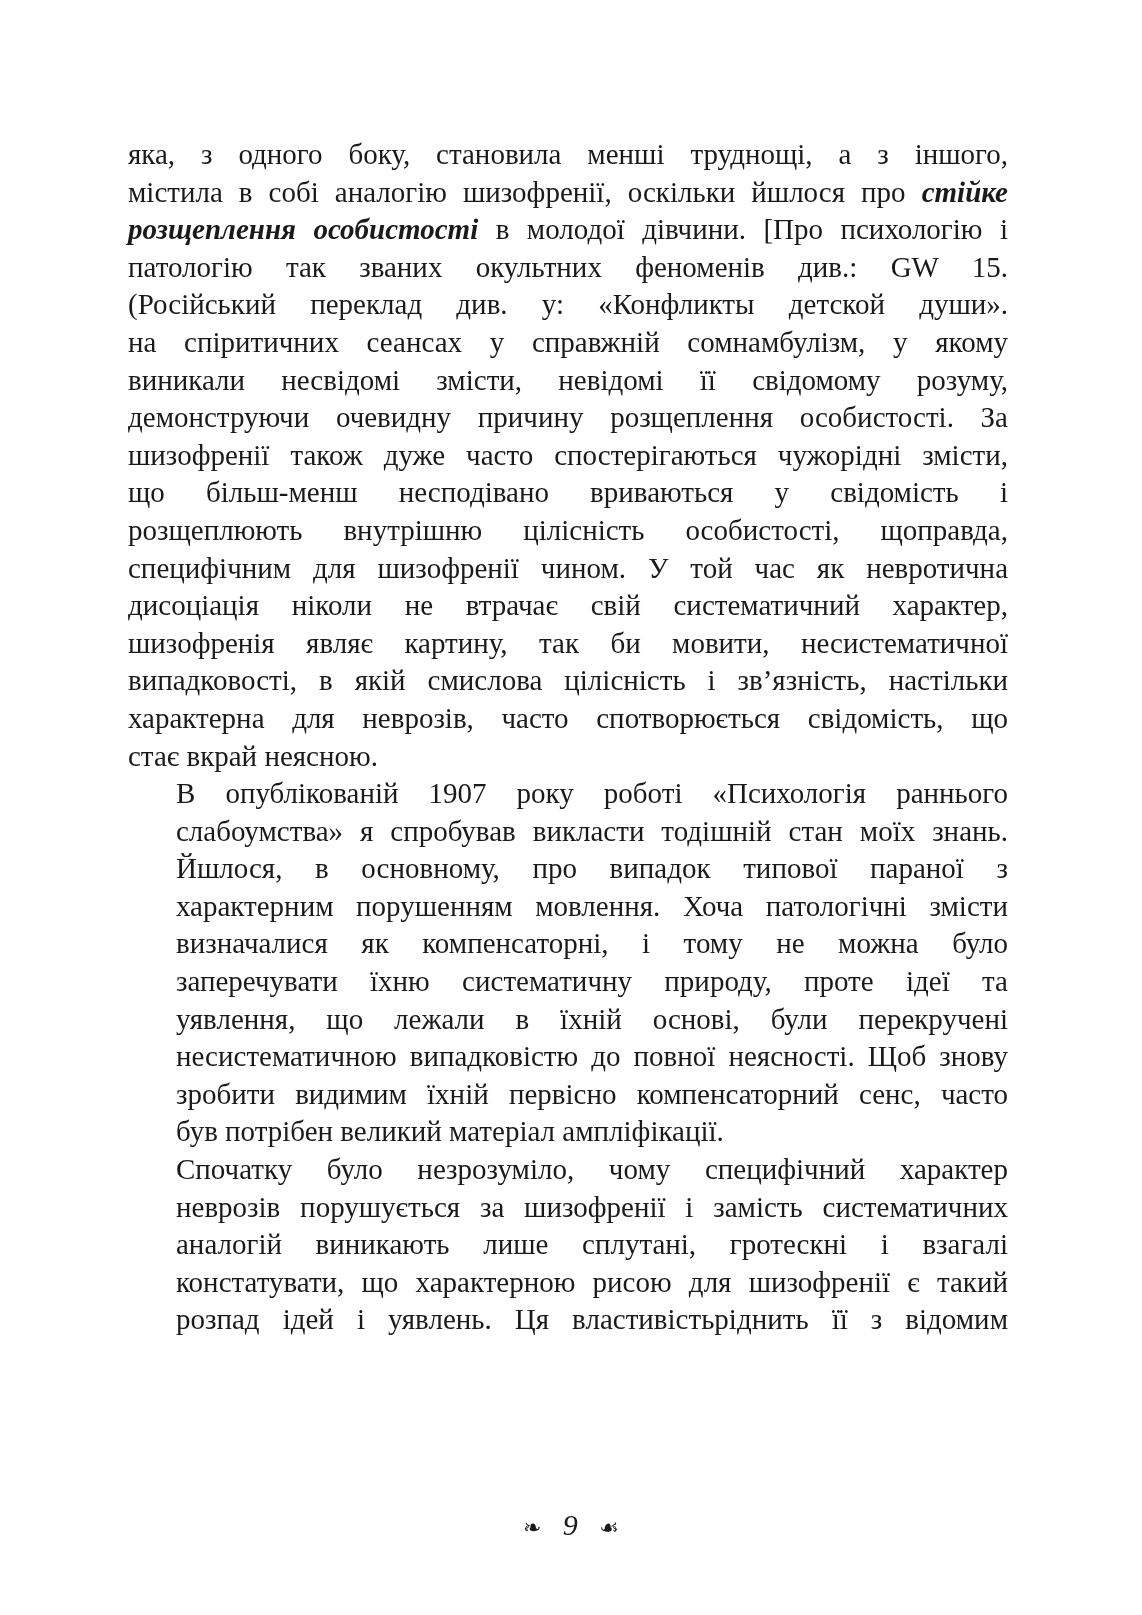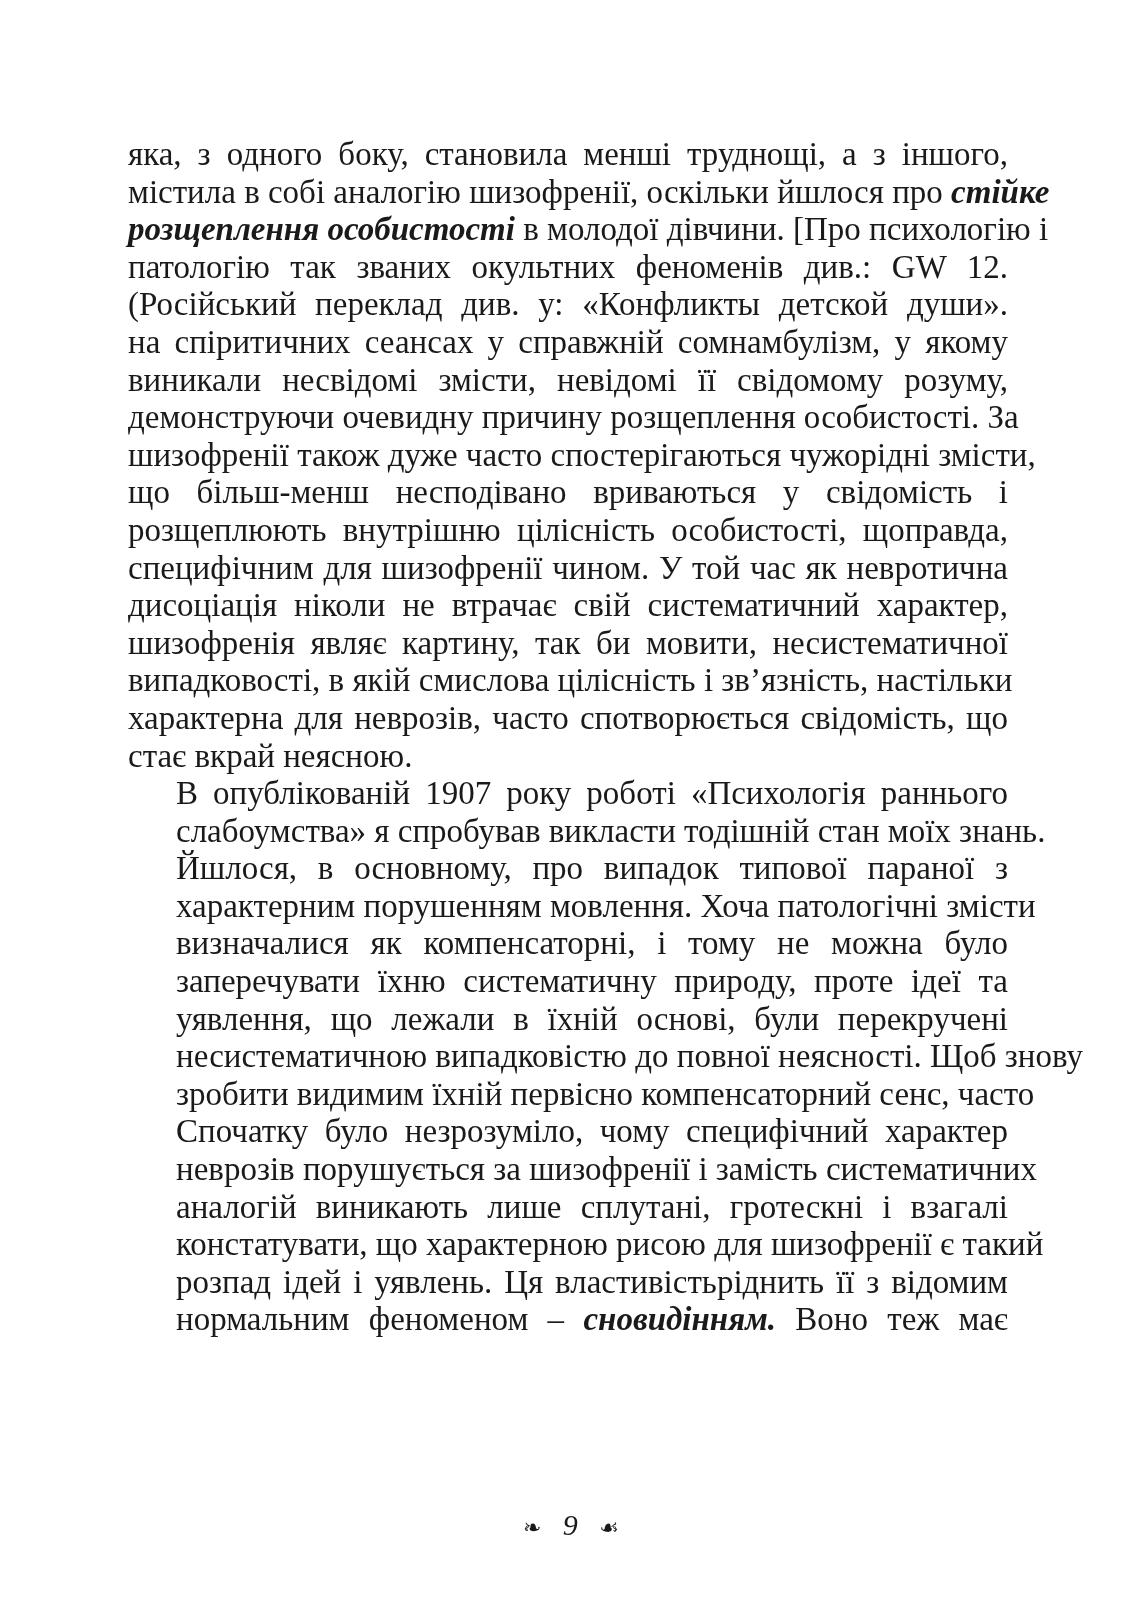--- a/index.html
+++ b/index.html
@@ -1,20 +1,20 @@
 <!DOCTYPE html>
 <html><head>
 <meta charset="utf-8">
 <style>
   html, body { margin: 0; padding: 0; background: #ffffff; }
   body { width: 1142px; height: 1615px; position: relative; overflow: hidden; }
   .page {
     position: absolute; left: 128px; top: 136px; width: 880px;
     font-family: "Liberation Serif", "DejaVu Serif", serif;
-    font-size: 33px; line-height: 37.6px; color: #1a1a1a;
+    font-size: 29px; line-height: 37.6px; color: #1a1a1a;
     text-align: justify;
   }
   .para { margin: 0; text-indent: 0; }
   .para.indent { text-indent: 48px; }
   .line { display: block; text-align: justify; text-align-last: justify; white-space: nowrap; }
   .line.last { text-align-last: left; }
   em { font-style: italic; font-weight: bold; }
   .footer {
     position: absolute; left: 0; width: 1142px; top: 1508px; text-align: center;
     font-family: "Liberation Serif", "DejaVu Serif", serif; font-size: 30px; color: #1a1a1a;
@@ -23,21 +23,21 @@
   .footer .num { font-style: italic; }
 </style>
 </head>
 <body>
 
 <div class="page" id="page-body">
     <div class="para">
       <span class="line"><span>яка, з одного боку, становила менші труднощі, а з іншого,</span></span>
       <span class="line"><span>містила в собі аналогію шизофренії, оскільки йшлося про </span><em>стійке</em></span>
       <span class="line"><em>розщеплення особистості</em><span> в молодої дівчини. [Про психологію і</span></span>
-      <span class="line"><span>патологію так званих окультних феноменів див.: GW 12.</span></span>
+      <span class="line"><span>патологію так званих окультних феноменів див.: GW 15.</span></span>
       <span class="line"><span>(Російський переклад див. у: «Конфликты детской души».</span></span>
       <span class="line"><span>на спіритичних сеансах у справжній сомнамбулізм, у якому</span></span>
       <span class="line"><span>виникали несвідомі змісти, невідомі її свідомому розуму,</span></span>
       <span class="line"><span>демонструючи очевидну причину розщеплення особистості. За</span></span>
       <span class="line"><span>шизофренії також дуже часто спостерігаються чужорідні змісти,</span></span>
       <span class="line"><span>що більш-менш несподівано вриваються у свідомість і</span></span>
       <span class="line"><span>розщеплюють внутрішню цілісність особистості, щоправда,</span></span>
       <span class="line"><span>специфічним для шизофренії чином. У той час як невротична</span></span>
       <span class="line"><span>дисоціація ніколи не втрачає свій систематичний характер,</span></span>
       <span class="line"><span>шизофренія являє картину, так би мовити, несистематичної</span></span>
@@ -48,28 +48,28 @@
     <div class="para indent">
       <span class="line" style="text-indent: 48px;"><span>В опублікованій 1907 року роботі «Психологія раннього</span></span>
       <span class="line"><span>слабоумства» я спробував викласти тодішній стан моїх знань.</span></span>
       <span class="line"><span>Йшлося, в основному, про випадок типової параної з</span></span>
       <span class="line"><span>характерним порушенням мовлення. Хоча патологічні змісти</span></span>
       <span class="line"><span>визначалися як компенсаторні, і тому не можна було</span></span>
       <span class="line"><span>заперечувати їхню систематичну природу, проте ідеї та</span></span>
       <span class="line"><span>уявлення, що лежали в їхній основі, були перекручені</span></span>
       <span class="line"><span>несистематичною випадковістю до повної неясності. Щоб знову</span></span>
       <span class="line"><span>зробити видимим їхній первісно компенсаторний сенс, часто</span></span>
+      <span class="line last"><span>був потрібен великий матеріал ампліфікації.</span></span>
     </div>
     <div class="para indent">
       <span class="line" style="text-indent: 48px;"><span>Спочатку було незрозуміло, чому специфічний характер</span></span>
       <span class="line"><span>неврозів порушується за шизофренії і замість систематичних</span></span>
       <span class="line"><span>аналогій виникають лише сплутані, гротескні і взагалі</span></span>
       <span class="line"><span>констатувати, що характерною рисою для шизофренії є такий</span></span>
       <span class="line"><span>розпад ідей і уявлень. Ця властивістьріднить її з відомим</span></span>
-      <span class="line"><span>нормальним феноменом – </span><em>сновидінням.</em><span> Воно теж має</span></span>
     </div>
   </div>
 
 <div class="footer">
   <span class="orn">❧</span>
   <span class="num">9</span>
   <span class="orn">☙</span>
 </div>
 
 </body></html>

